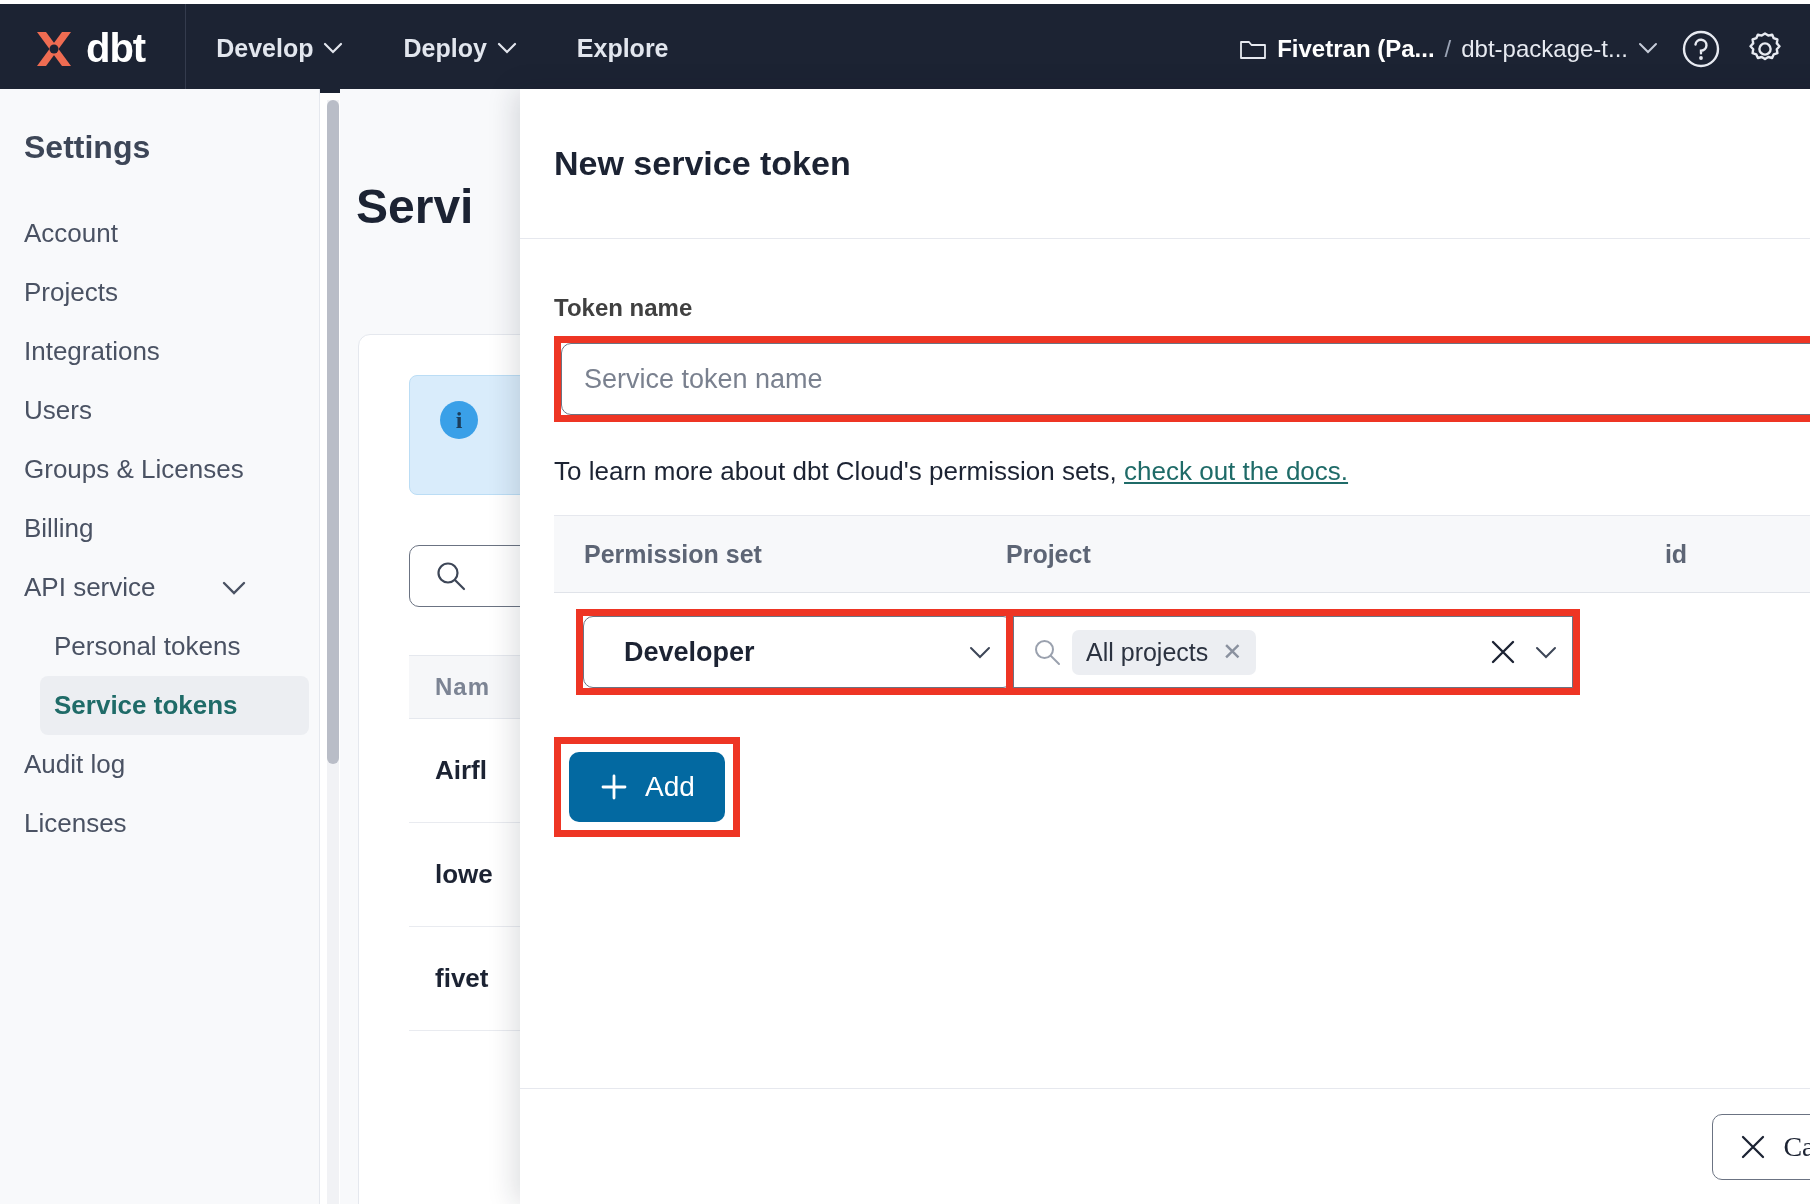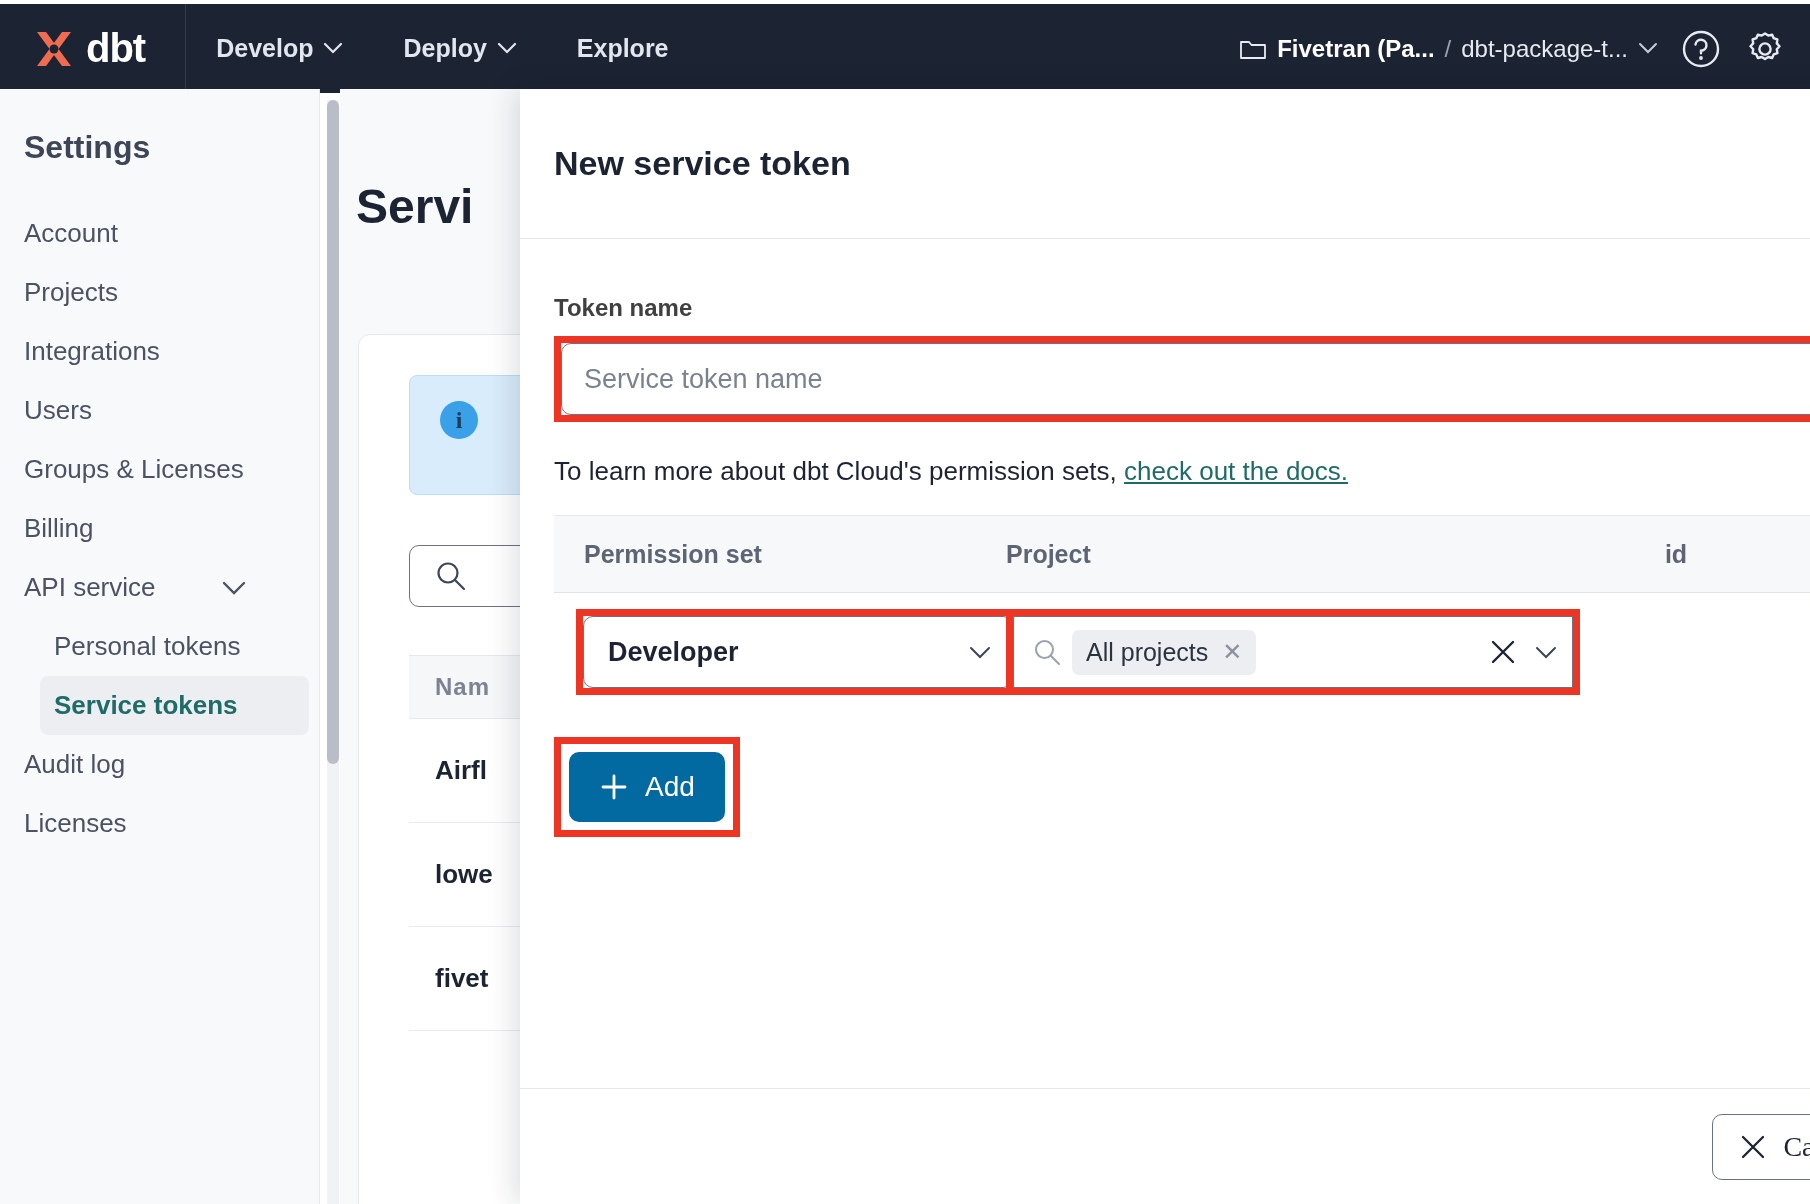--- a/index.html
+++ b/index.html
@@ -186,21 +186,21 @@
   .col-perm { width: 452px; padding-left: 30px; }
   .col-proj { width: 560px; }
   .col-id { width: 220px; text-align: center; }
   .perm-row { display: flex; align-items: center; height: 118px; }
 
   .select-hl { border: 7px solid #ee3524; }
   .select-box {
     width: 430px; height: 72px;
     border: 1px solid #6b7382; border-radius: 10px;
     display: flex; align-items: center; justify-content: space-between;
-    padding: 0 20px 0 24px; background: #fff; cursor: pointer;
+    padding: 0 20px 0 40px; background: #fff; cursor: pointer;
   }
   .select-value { font-size: 27px; font-weight: 700; color: #1c2333; }
   .proj-box {
     width: 560px; height: 72px;
     border: 1px solid #6b7382; border-radius: 0;
     display: flex; align-items: center; background: #fff;
     padding: 0 14px 0 18px; gap: 10px; cursor: pointer;
   }
   .chip {
     background: #eceef2; border-radius: 7px;

